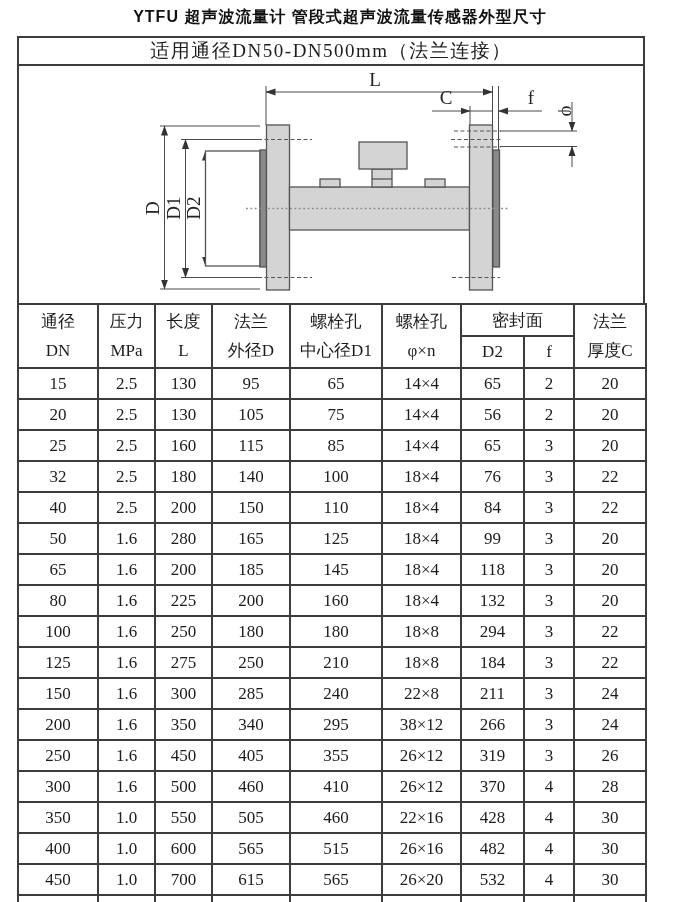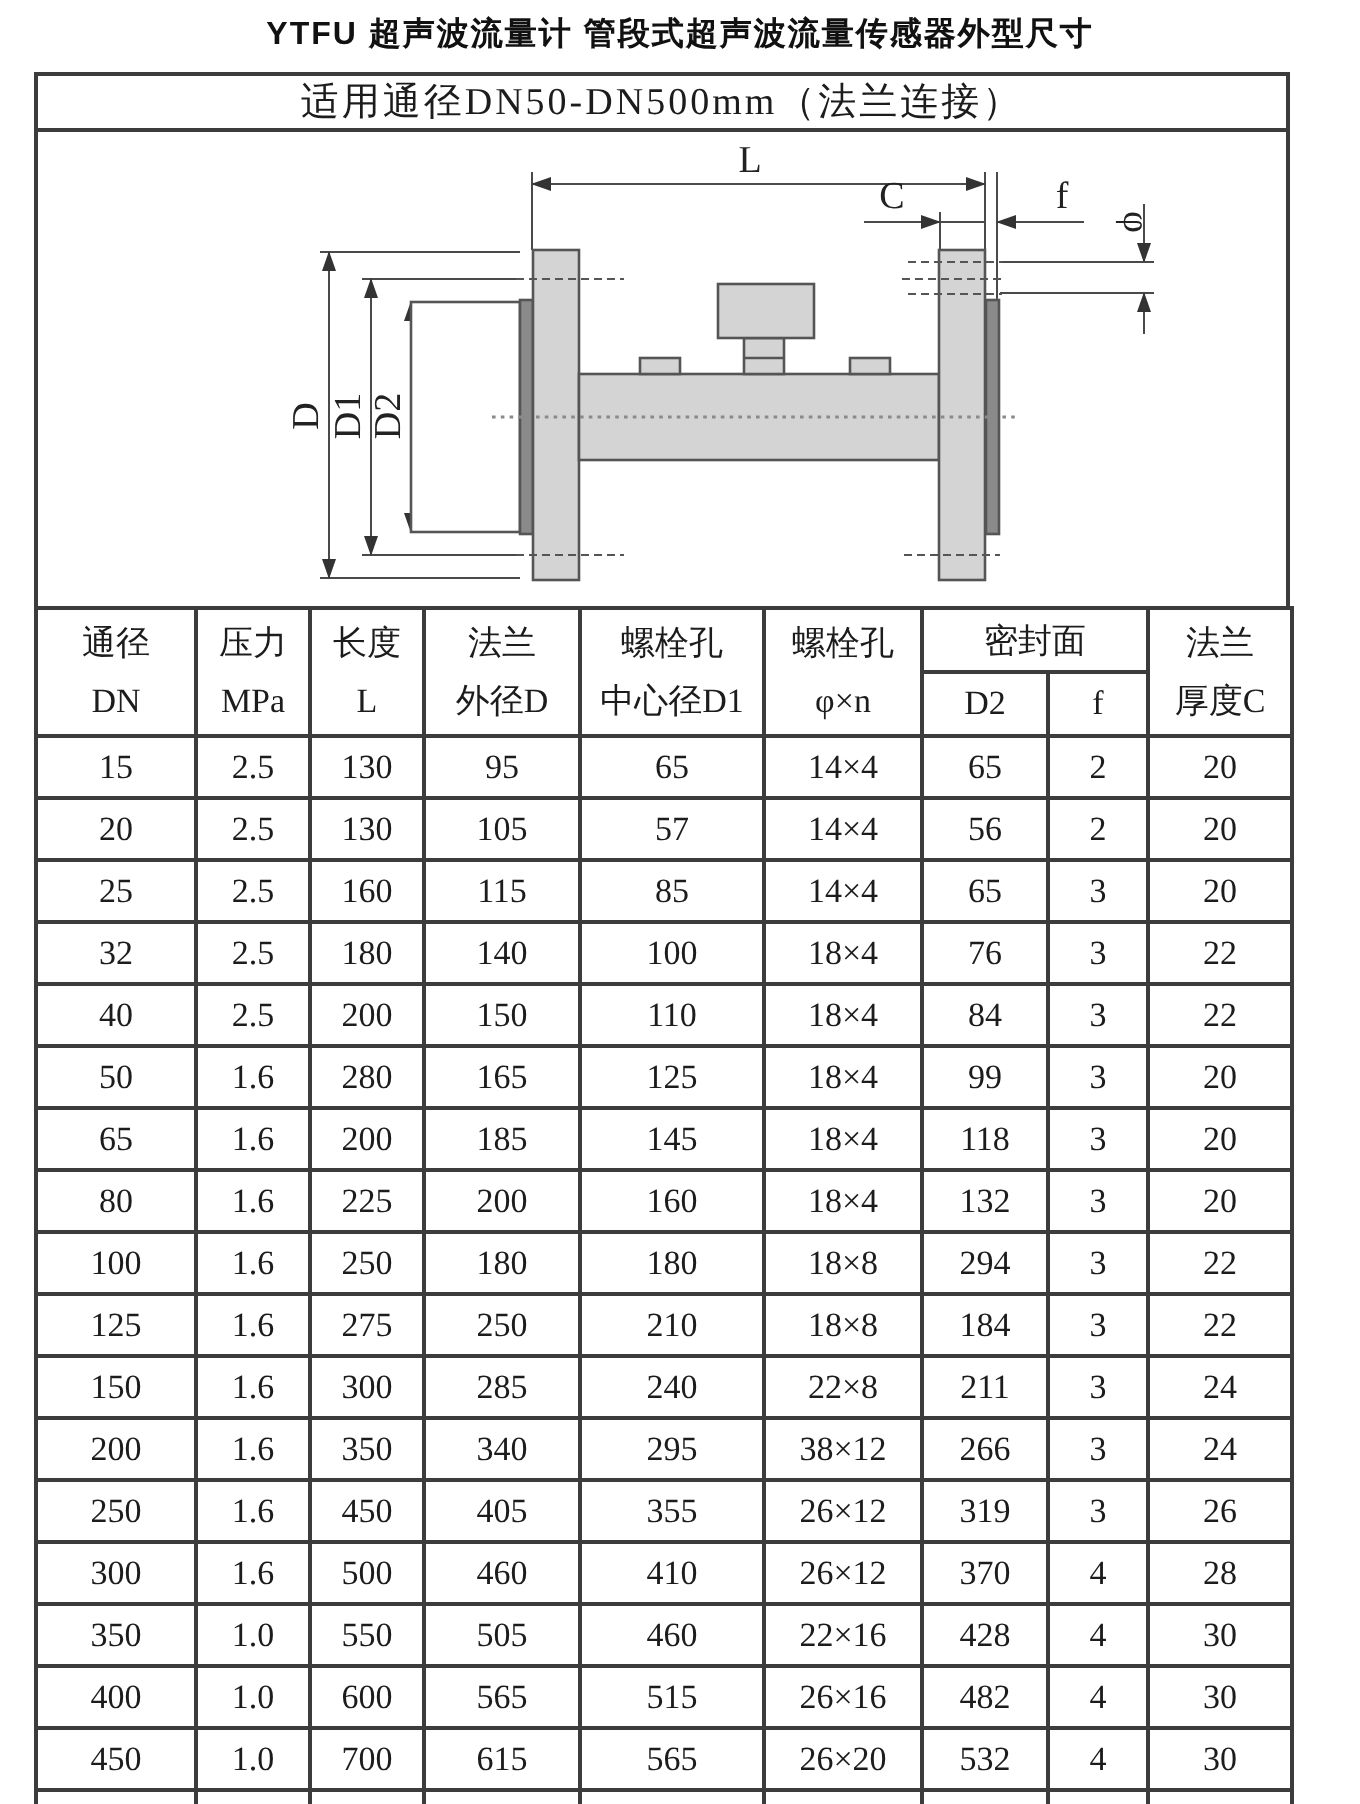--- a/index.html
+++ b/index.html
@@ -180,21 +180,21 @@
           <td>14×4</td>
           <td>65</td>
           <td>2</td>
           <td>20</td>
         </tr>
         <tr>
           <td>20</td>
           <td>2.5</td>
           <td>130</td>
           <td>105</td>
-          <td>57</td>
+          <td>75</td>
           <td>14×4</td>
           <td>56</td>
           <td>2</td>
           <td>20</td>
         </tr>
         <tr>
           <td>25</td>
           <td>2.5</td>
           <td>160</td>
           <td>115</td>

